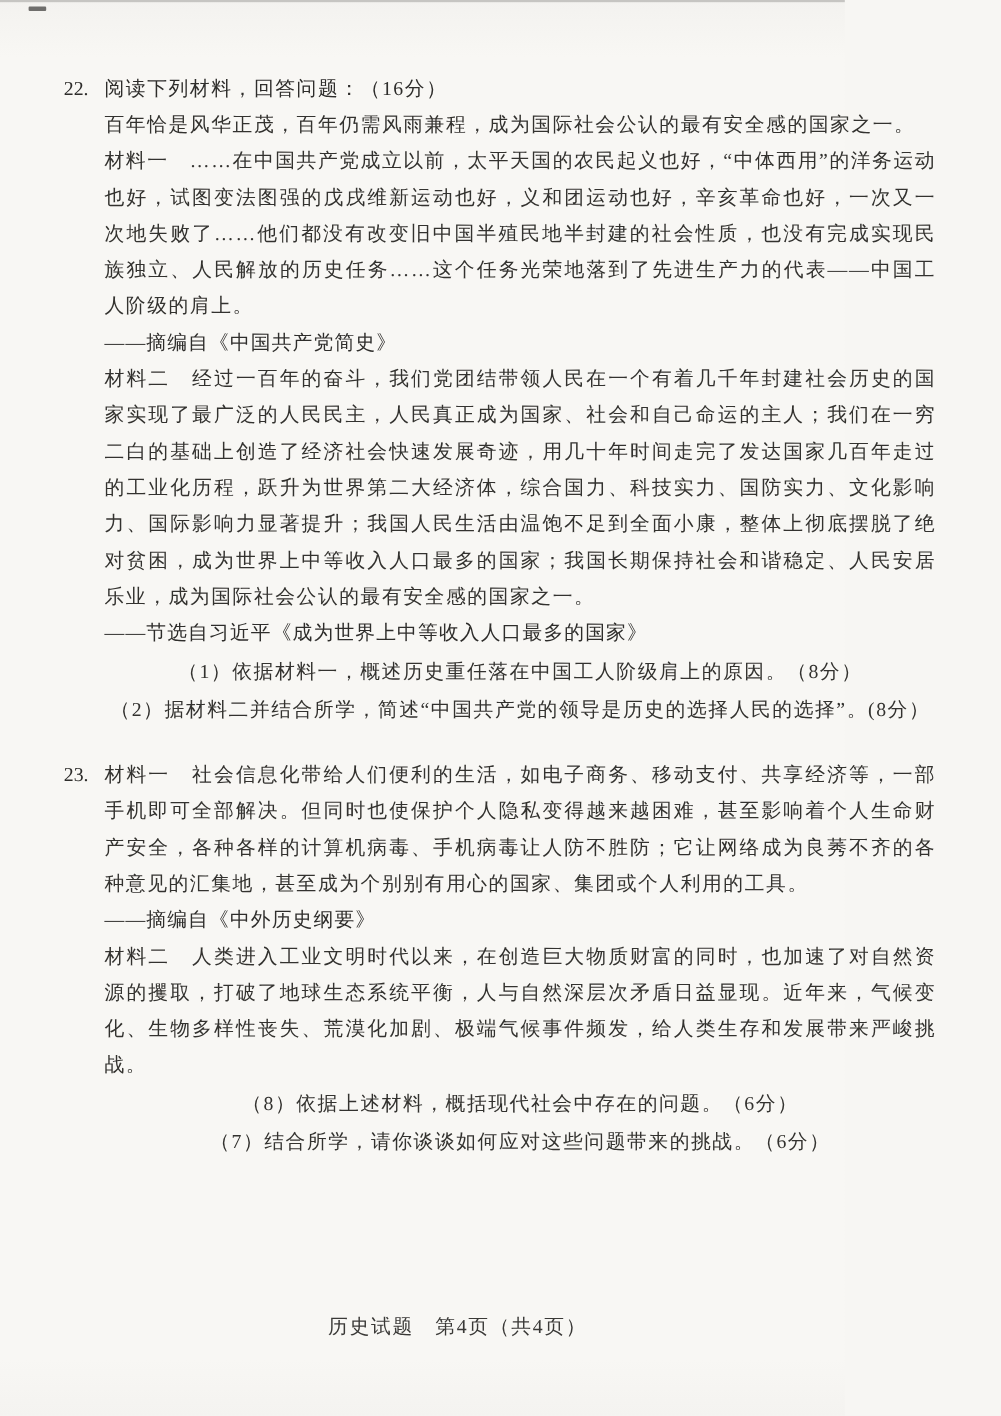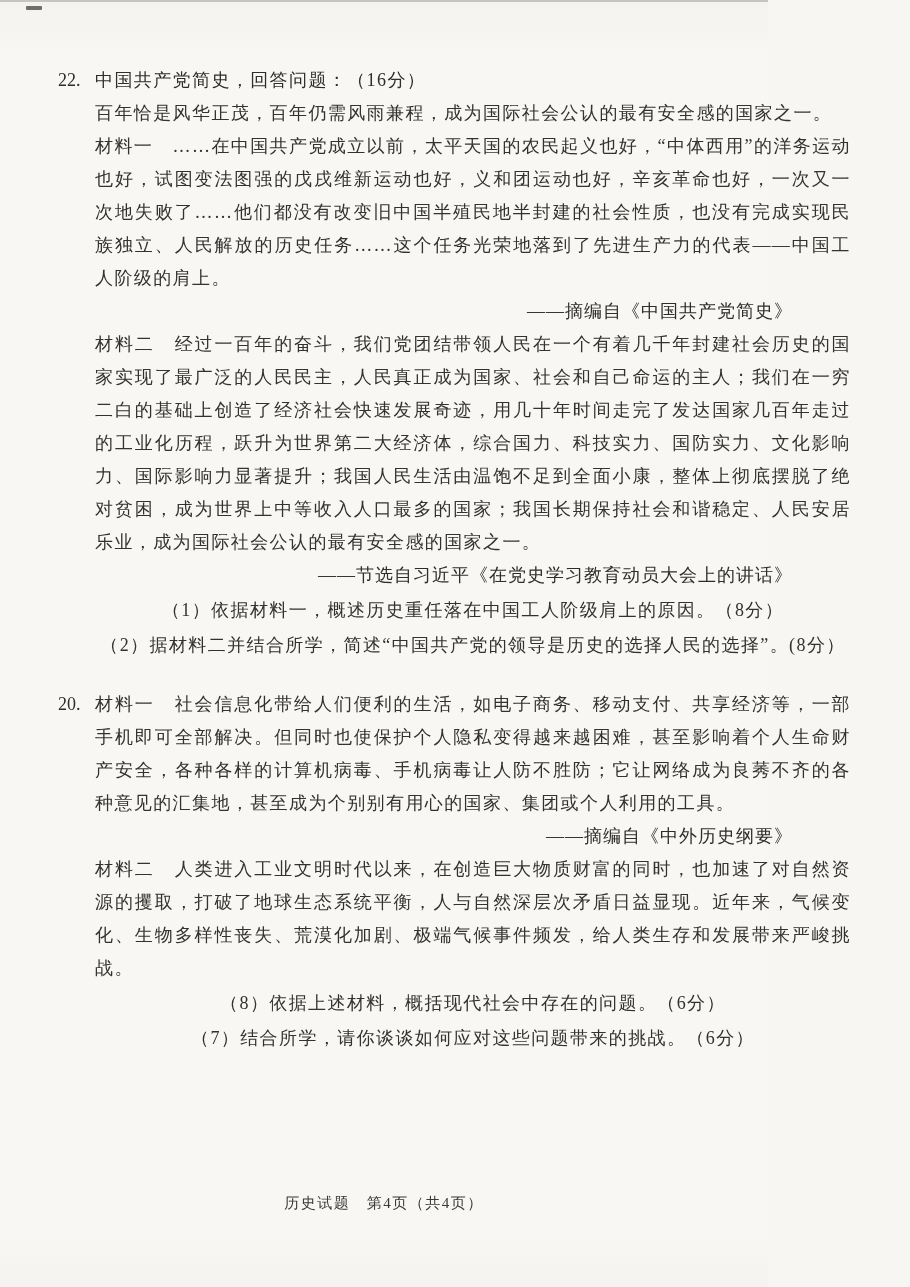--- a/index.html
+++ b/index.html
@@ -63,68 +63,68 @@
   }
   .q-num {
     position: absolute;
     left: -37px;
     letter-spacing: 0;
   }
   .q-text {
     color: #33322f;
   }
   .q-source {
-    text-align: right;
     padding-right: 58px;
     letter-spacing: 1px;
   }
   .q-source.tight {
     padding-right: 36px;
   }
   .sub {
     margin-top: 2px;
     text-align: center;
   }
   .page-footer {
     position: absolute;
     top: 1194px;
     left: 0;
     width: 100%;
     text-align: center;
-    font-size: 15px;
+    font-size: 18px;
     letter-spacing: 1.5px;
     color: #3a3937;
+    padding-left: 32px;
   }
 </style>
 </head>
 <body>
 
 <div class="page">
   <div class="top-edge"></div>
   <div class="corner-mark"></div>
 
   <main class="content">
 
     <section class="question">
       <p class="q-head">
         <span class="q-num">22.</span>
-        <span class="q-prompt">中国共产党简史，回答问题：（16分）</span>
+        <span class="q-prompt">阅读下列材料，回答问题：（16分）</span>
       </p>
       <p class="q-text">百年恰是风华正茂，百年仍需风雨兼程，成为国际社会公认的最有安全感的国家之一。</p>
       <p class="q-text">材料一　……在中国共产党成立以前，太平天国的农民起义也好，“中体西用”的洋务运动也好，试图变法图强的戊戌维新运动也好，义和团运动也好，辛亥革命也好，一次又一次地失败了……他们都没有改变旧中国半殖民地半封建的社会性质，也没有完成实现民族独立、人民解放的历史任务……这个任务光荣地落到了先进生产力的代表——中国工人阶级的肩上。</p>
       <p class="q-source">——摘编自《中国共产党简史》</p>
       <p class="q-text">材料二　经过一百年的奋斗，我们党团结带领人民在一个有着几千年封建社会历史的国家实现了最广泛的人民民主，人民真正成为国家、社会和自己命运的主人；我们在一穷二白的基础上创造了经济社会快速发展奇迹，用几十年时间走完了发达国家几百年走过的工业化历程，跃升为世界第二大经济体，综合国力、科技实力、国防实力、文化影响力、国际影响力显著提升；我国人民生活由温饱不足到全面小康，整体上彻底摆脱了绝对贫困，成为世界上中等收入人口最多的国家；我国长期保持社会和谐稳定、人民安居乐业，成为国际社会公认的最有安全感的国家之一。</p>
-      <p class="q-source">——节选自习近平《在党史学习教育动员大会上的讲话》</p>
+      <p class="q-source">——节选自习近平《成为世界上中等收入人口最多的国家》</p>
       <p class="q-text sub">（1）依据材料一，概述历史重任落在中国工人阶级肩上的原因。（8分）</p>
       <p class="q-text sub">（2）据材料二并结合所学，简述“中国共产党的领导是历史的选择人民的选择”。(8分）</p>
     </section>
 
     <section class="question q-gap">
       <p class="q-head">
-        <span class="q-num">20.</span>
+        <span class="q-num">23.</span>
       </p>
       <p class="q-text">材料一　社会信息化带给人们便利的生活，如电子商务、移动支付、共享经济等，一部手机即可全部解决。但同时也使保护个人隐私变得越来越困难，甚至影响着个人生命财产安全，各种各样的计算机病毒、手机病毒让人防不胜防；它让网络成为良莠不齐的各种意见的汇集地，甚至成为个别别有用心的国家、集团或个人利用的工具。</p>
       <p class="q-source">——摘编自《中外历史纲要》</p>
       <p class="q-text">材料二　人类进入工业文明时代以来，在创造巨大物质财富的同时，也加速了对自然资源的攫取，打破了地球生态系统平衡，人与自然深层次矛盾日益显现。近年来，气候变化、生物多样性丧失、荒漠化加剧、极端气候事件频发，给人类生存和发展带来严峻挑战。</p>
       <p class="q-text sub">（8）依据上述材料，概括现代社会中存在的问题。（6分）</p>
       <p class="q-text sub">（7）结合所学，请你谈谈如何应对这些问题带来的挑战。（6分）</p>
     </section>
 
   </main>
 

